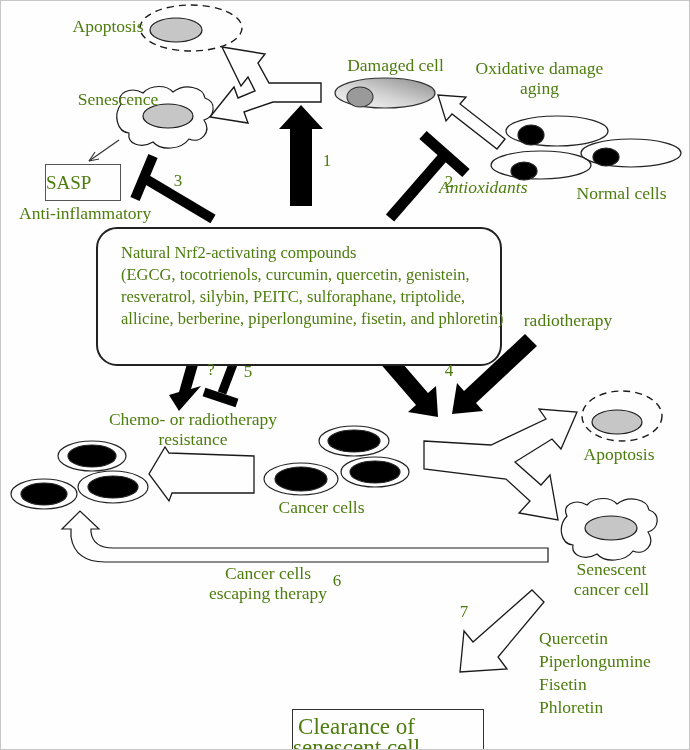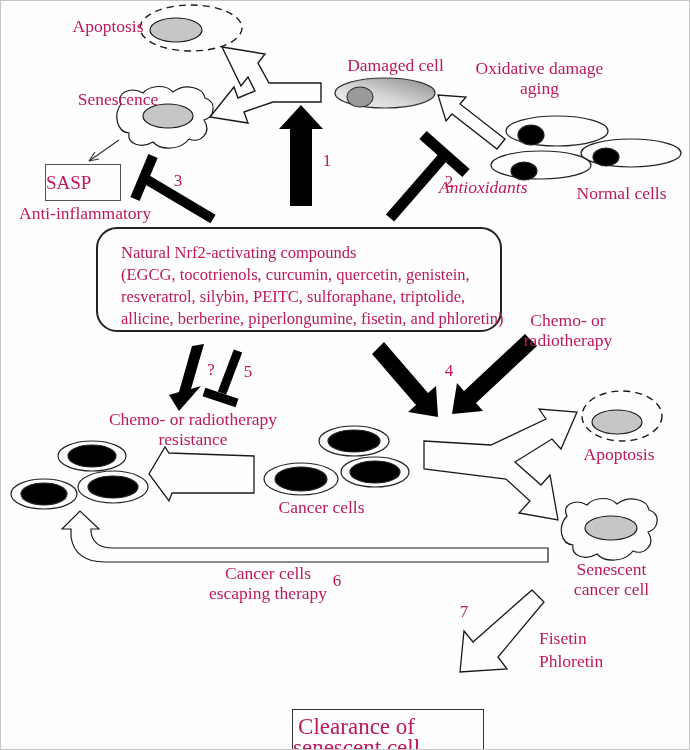--- a/index.html
+++ b/index.html
@@ -3,34 +3,34 @@
 <meta charset="utf-8">
 <style>
   html,body{margin:0;padding:0;background:#fff;}
   #figure{
     position:relative;
     width:690px;height:750px;
     background:#fefefe;
     border:1px solid #c6c6c6;
     box-sizing:border-box;
     font-family:"Liberation Serif","DejaVu Serif",serif;
-    color:#be185d;
+    color:#4d7c0f;
     overflow:hidden;
   }
   #shapes{position:absolute;left:0;top:0;width:690px;height:750px;}
   .lbl{position:absolute;font-size:17.5px;line-height:1.15;white-space:nowrap;}
   .ctr{text-align:center;}
   .num{position:absolute;font-size:17px;width:22px;text-align:center;}
   .box{
     position:absolute;display:flex;align-items:center;justify-content:flex-start;
     background:#fefefe;box-sizing:border-box;text-align:center;
   }
   #sasp-box{left:44px;top:163px;width:76px;height:37px;border:1.3px solid #555;font-size:19px;}
   #nrf2-box{
-    position:absolute;left:95px;top:226px;width:406px;height:105px;
+    position:absolute;left:95px;top:226px;width:406px;height:139px;
     border:2px solid #222;border-radius:21px;background:#fefefe;box-sizing:border-box;
   }
   #nrf2-text{position:absolute;left:23px;top:13px;font-size:16.5px;line-height:22px;white-space:nowrap;}
   #clearance-box{left:291px;top:672px;width:192px;height:56px;border:1.5px solid #333;font-size:23px;line-height:21px;margin-top:36px;}
 </style>
 </head>
 <body>
 
 <div id="figure">
 
@@ -173,21 +173,20 @@
   <div id="nrf2-box">
     <div id="nrf2-text">
       <div>Natural Nrf2-activating compounds</div>
       <div>(EGCG, tocotrienols, curcumin, quercetin, genistein,</div>
       <div>resveratrol, silybin, PEITC, sulforaphane, triptolide,</div>
       <div>allicine, berberine, piperlongumine, fisetin, and phloretin)</div>
     </div>
   </div>
 
   <div class="lbl ctr" style="left:503px;top:309px;width:128px;">
-    <div>Chemo- or</div>
     <div>radiotherapy</div>
   </div>
 
   <div class="num" style="left:199px;top:359px;">?</div>
   <div class="num" style="left:236px;top:361px;">5</div>
   <div class="num" style="left:437px;top:360px;">4</div>
 
   <div class="lbl ctr" style="left:107px;top:408px;width:170px;">
     <div>Chemo- or radiotherapy</div>
     <div>resistance</div>
@@ -204,20 +203,22 @@
 
   <div class="lbl ctr" style="left:192px;top:562px;width:150px;">
     <div>Cancer cells</div>
     <div>escaping therapy</div>
   </div>
 
   <div class="num" style="left:325px;top:570px;">6</div>
   <div class="num" style="left:452px;top:601px;">7</div>
 
   <div class="lbl" style="left:538px;top:626px;line-height:23px;">
+    <div>Quercetin</div>
+    <div>Piperlongumine</div>
     <div>Fisetin</div>
     <div>Phloretin</div>
   </div>
 
   <div class="box" id="clearance-box">
     <div>
       <div>Clearance of</div>
       <div>senescent cell</div>
     </div>
   </div>

